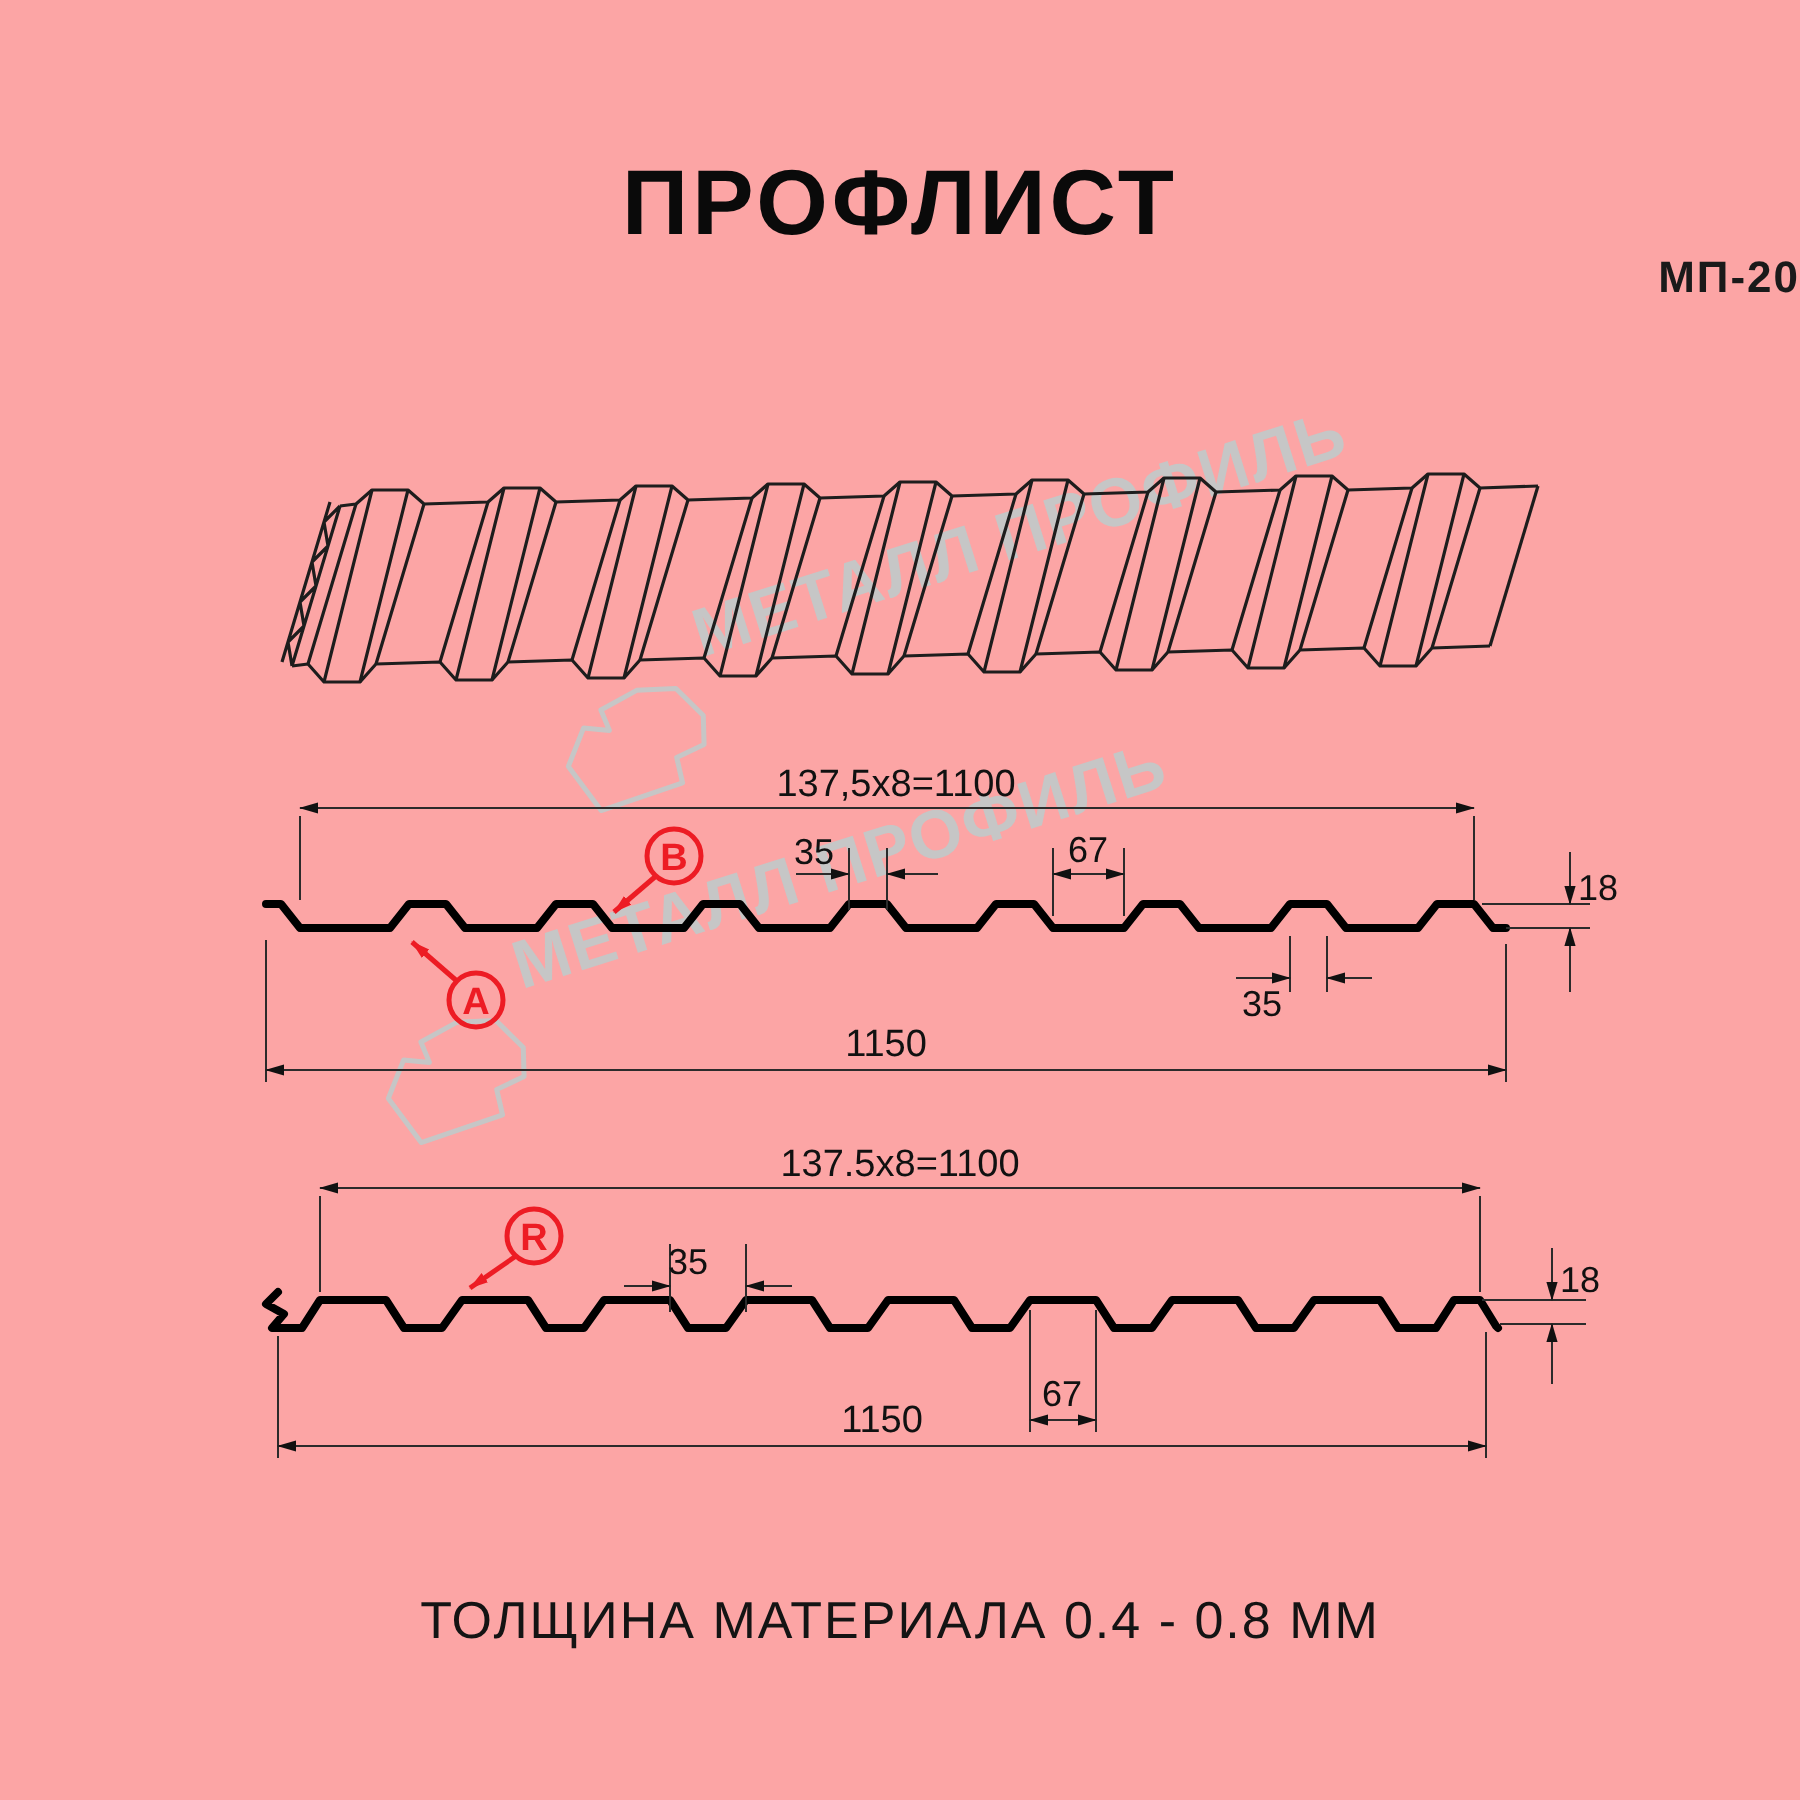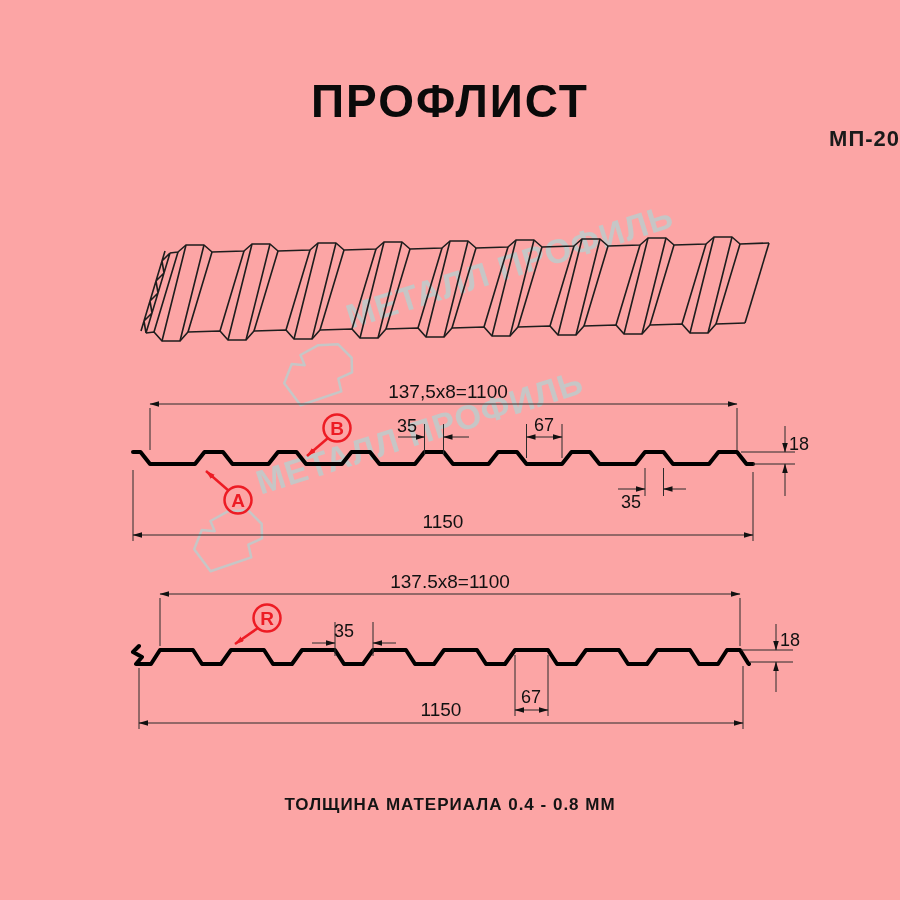--- a/index.html
+++ b/index.html
@@ -4,21 +4,21 @@
 <style>
   html,body{margin:0;padding:0;background:#ffffff;}
   #stage{position:relative;width:900px;height:900px;background:#fca5a5;overflow:hidden;
          font-family:"Liberation Sans",sans-serif;}
   .abs{position:absolute;}
   .page-title{left:0;top:74px;width:900px;text-align:center;
       font-size:46px;font-weight:bold;letter-spacing:2px;color:#0a0a0a;}
   .page-subtitle{left:0;top:126px;width:900px;text-align:right;
       font-size:22px;font-weight:bold;letter-spacing:1px;color:#1a1a1a;}
   .page-footer{left:0;top:795px;width:900px;text-align:center;
-      font-size:17px;font-weight:bold;letter-spacing:1px;color:#141414;}
+      font-size:26px;font-weight:normal;letter-spacing:1px;color:#141414;}
   svg{position:absolute;left:0;top:0;}
   .thin{stroke:#2b2b2b;stroke-width:1;fill:none;}
   .prof{stroke:#000000;stroke-width:4;fill:none;stroke-linejoin:round;stroke-linecap:round;}
   .sheet{stroke:#1d1d1d;stroke-width:1.6;fill:none;stroke-linejoin:round;}
   .dimtxt{font-family:"Liberation Sans",sans-serif;font-size:19px;fill:#111;}
   .dimtxt-s{font-family:"Liberation Sans",sans-serif;font-size:18px;fill:#111;}
   .red{stroke:#ed1c24;fill:none;stroke-width:2.5;}
   .redtxt{font-family:"Liberation Sans",sans-serif;font-size:19px;fill:#ed1c24;font-weight:bold;}
   .wm-line{stroke:#c6c6c6;stroke-width:2.5;fill:none;stroke-linejoin:round;}
   .wm-txt{font-family:"Liberation Sans",sans-serif;font-size:34px;font-weight:bold;

